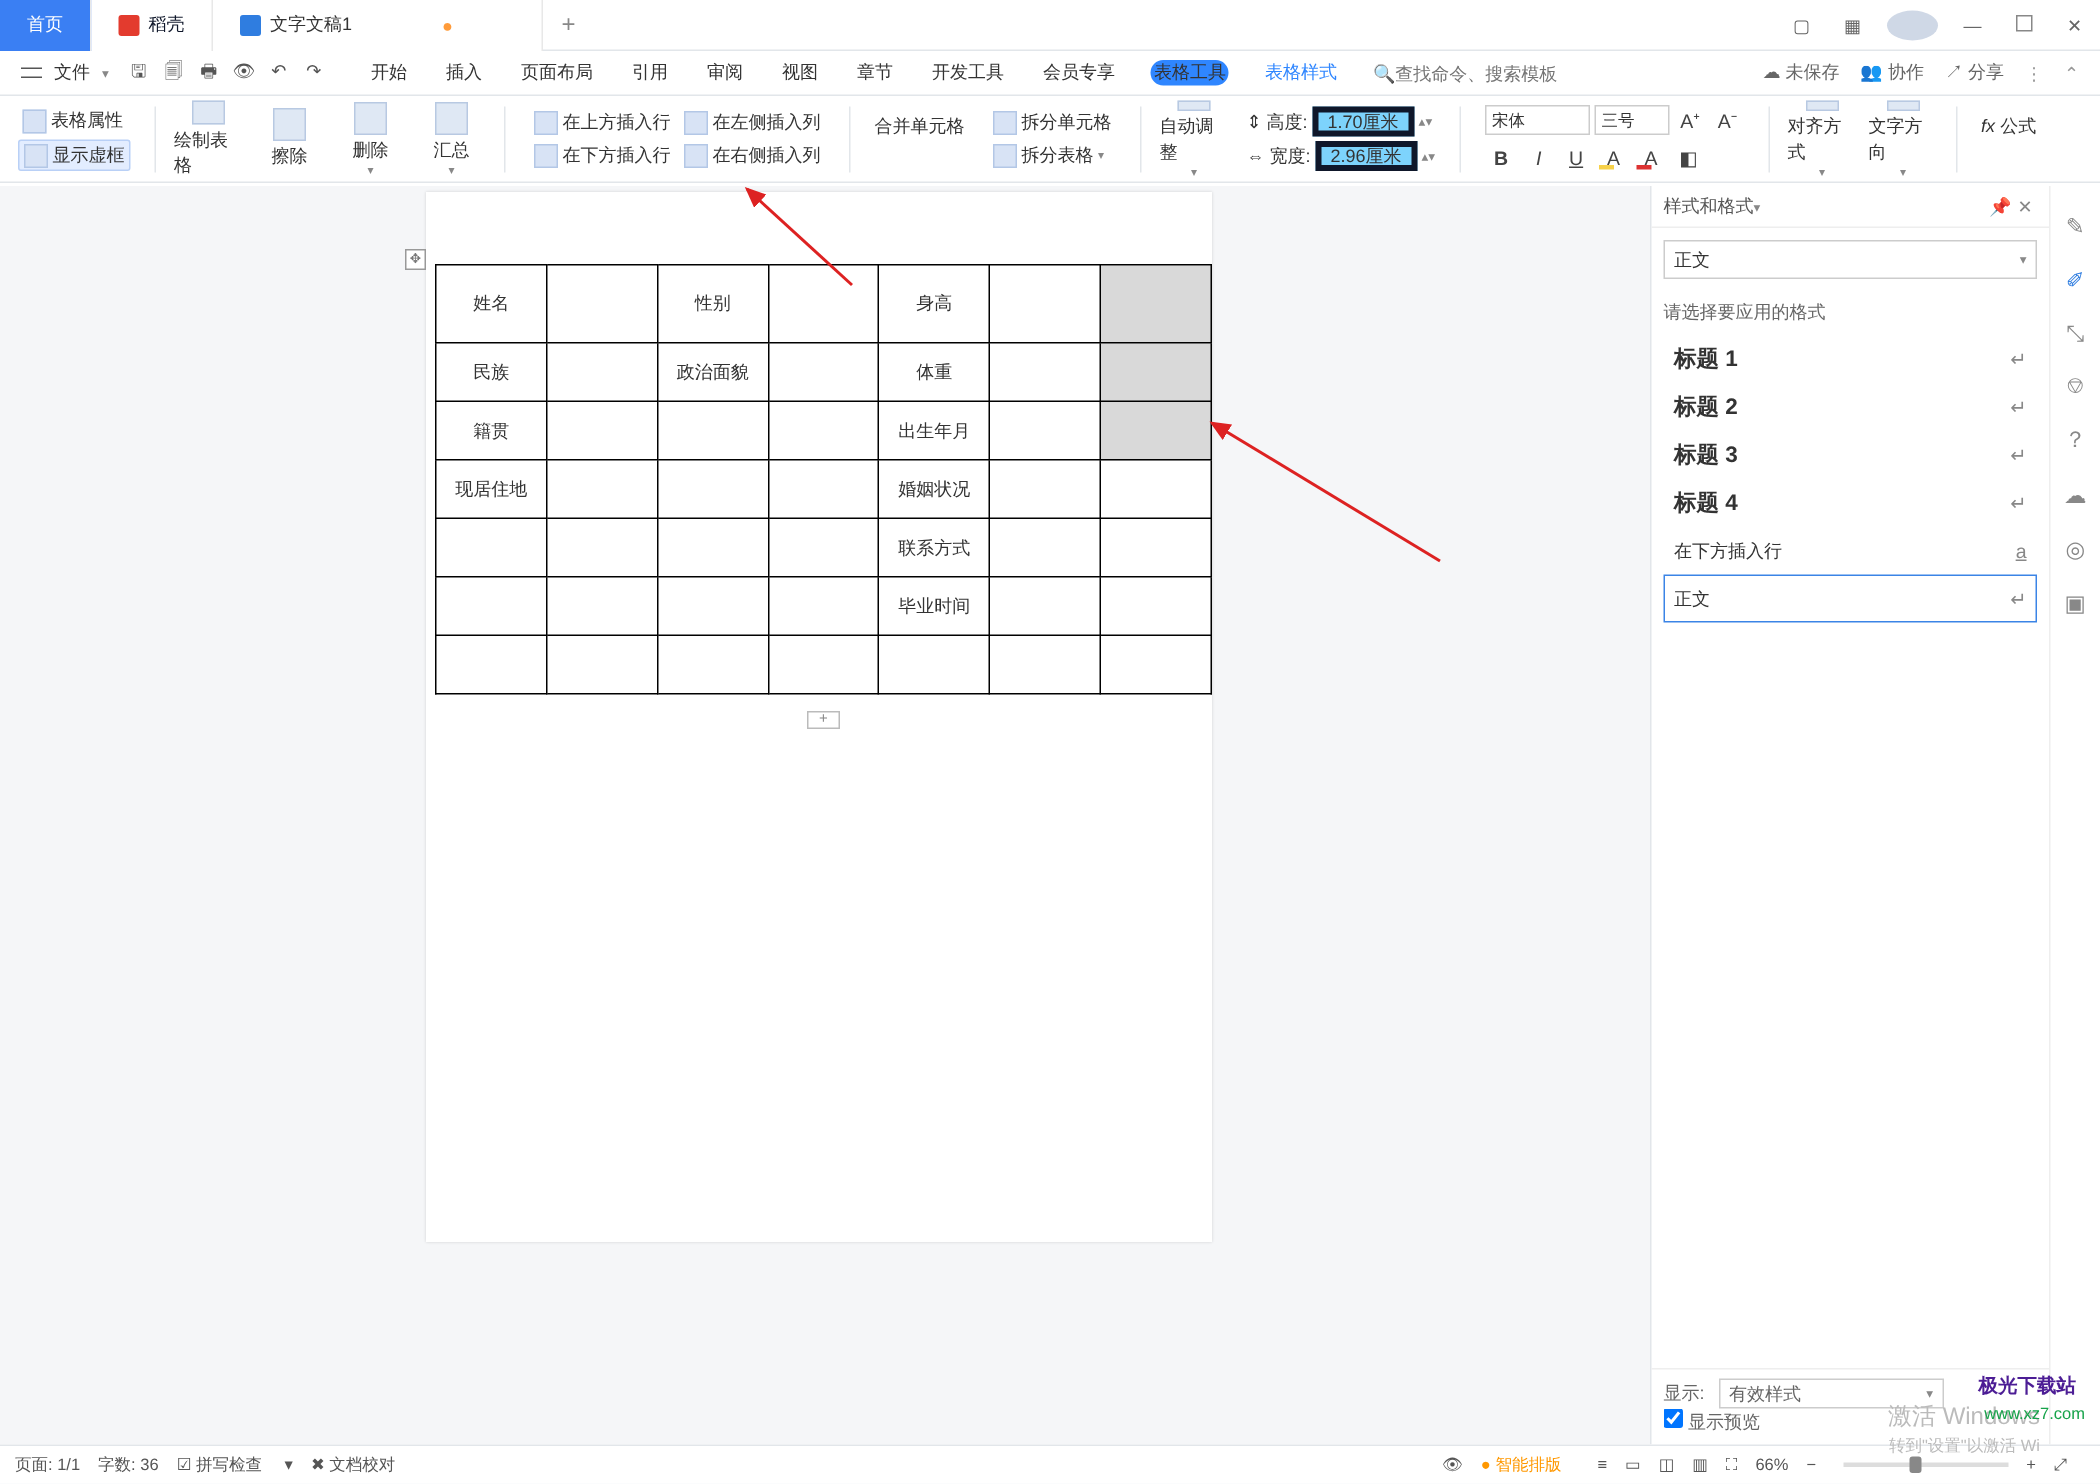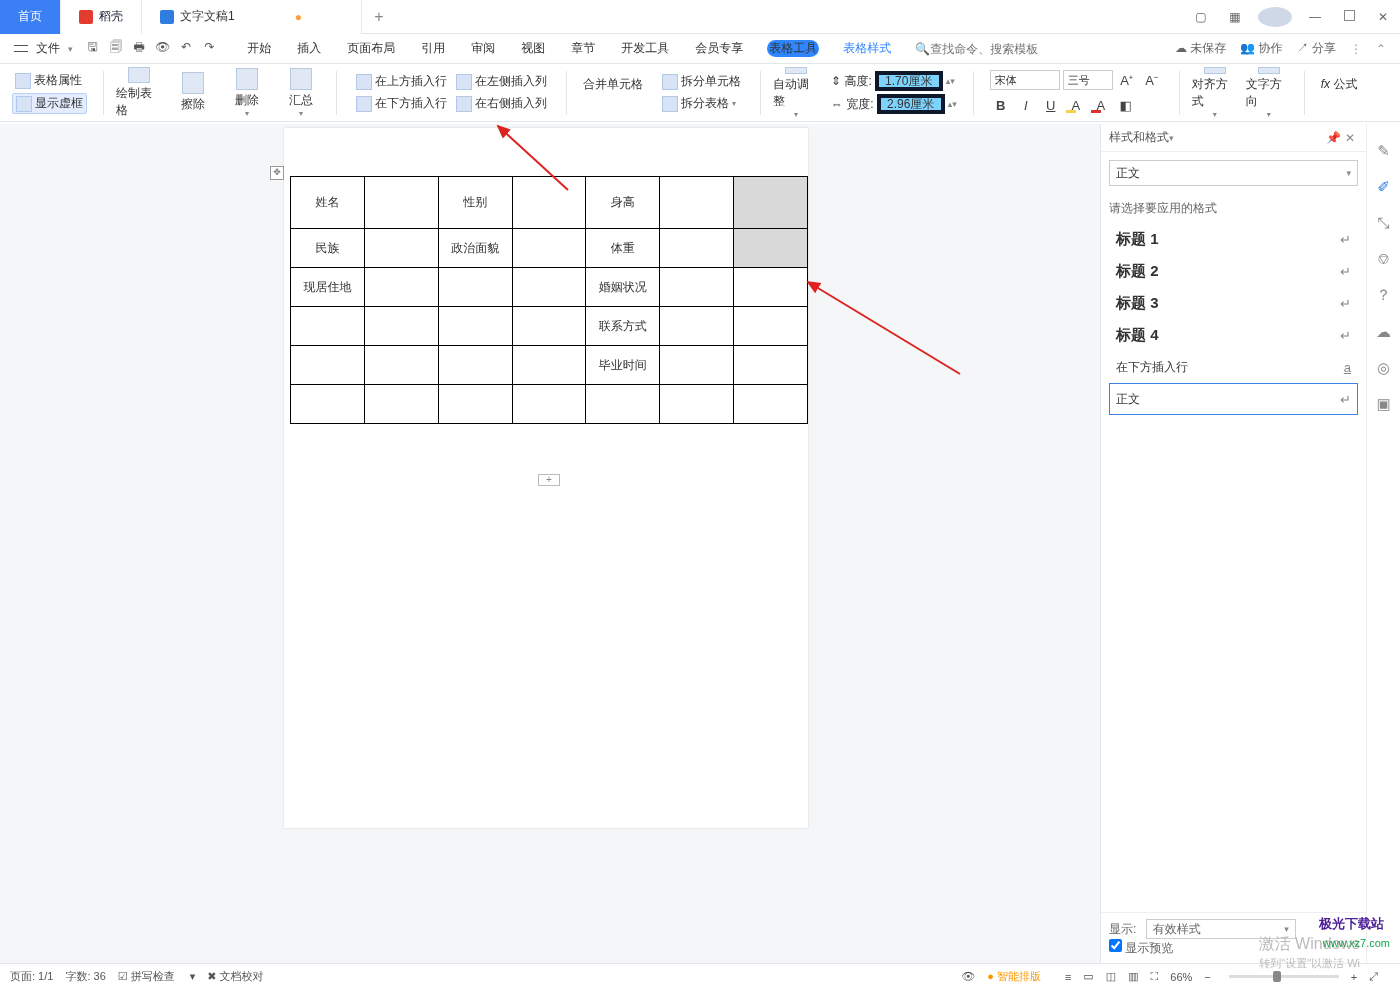--- a/index.html
+++ b/index.html
@@ -317,20 +317,29 @@
         <td class="tall">身高</td>
             <td class="tall"></td>
         <td class="tall sel"></td>
       </tr>
       <tr>
         <td>民族</td>
             <td></td>
         <td>政治面貌</td>
             <td></td>
         <td>体重</td>
+            <td></td>
+        <td class="sel"></td>
+      </tr>
+      <tr>
+        <td>籍贯</td>
+            <td></td>
+        <td></td>
+            <td></td>
+        <td>出生年月</td>
             <td></td>
         <td class="sel"></td>
       </tr>
       <tr>
         <td>现居住地</td>
             <td></td>
         <td></td>
             <td></td>
         <td>婚姻状况</td>
             <td></td>

